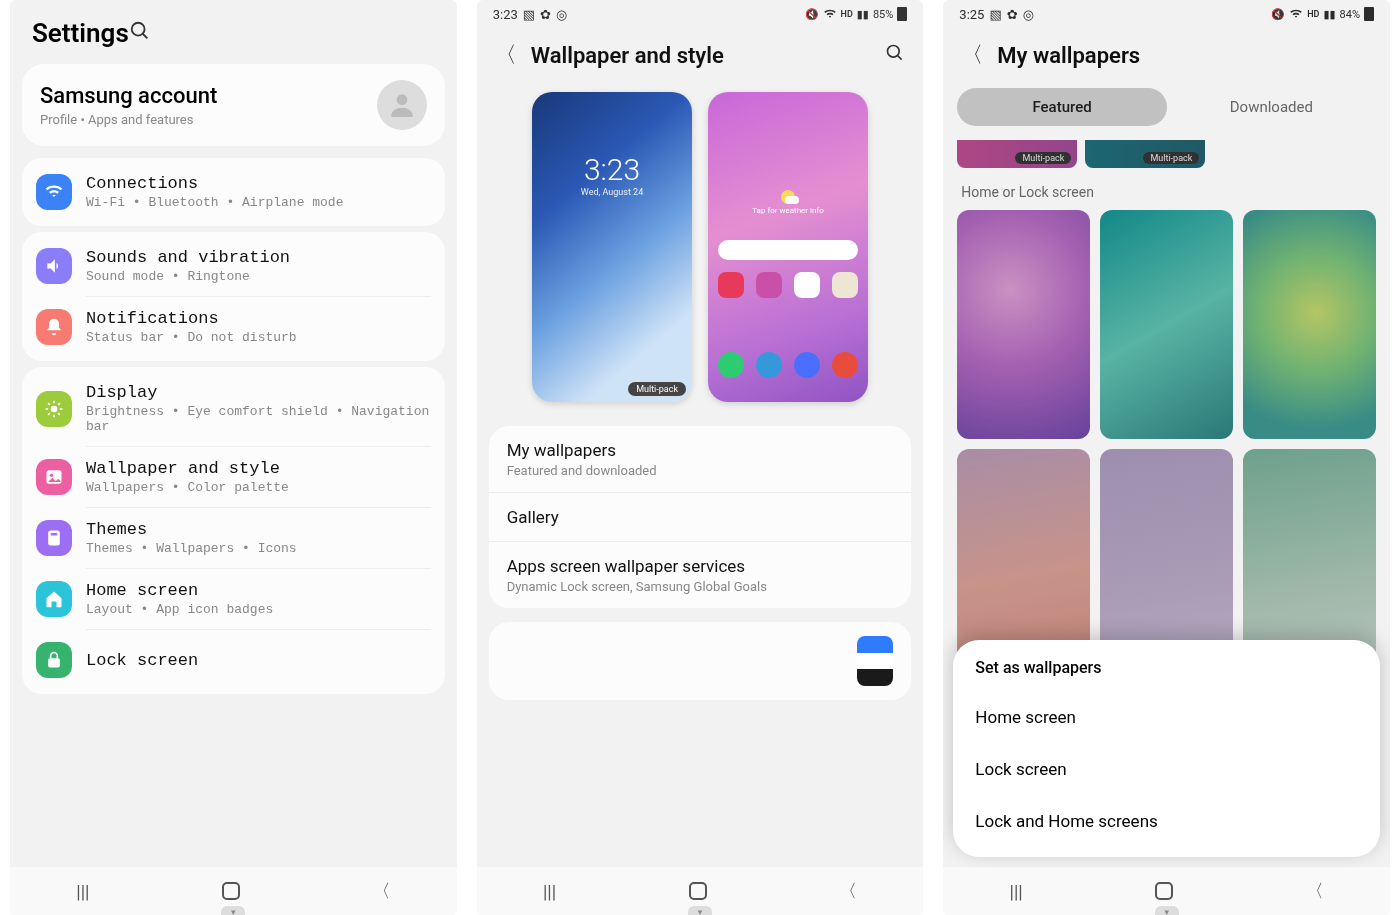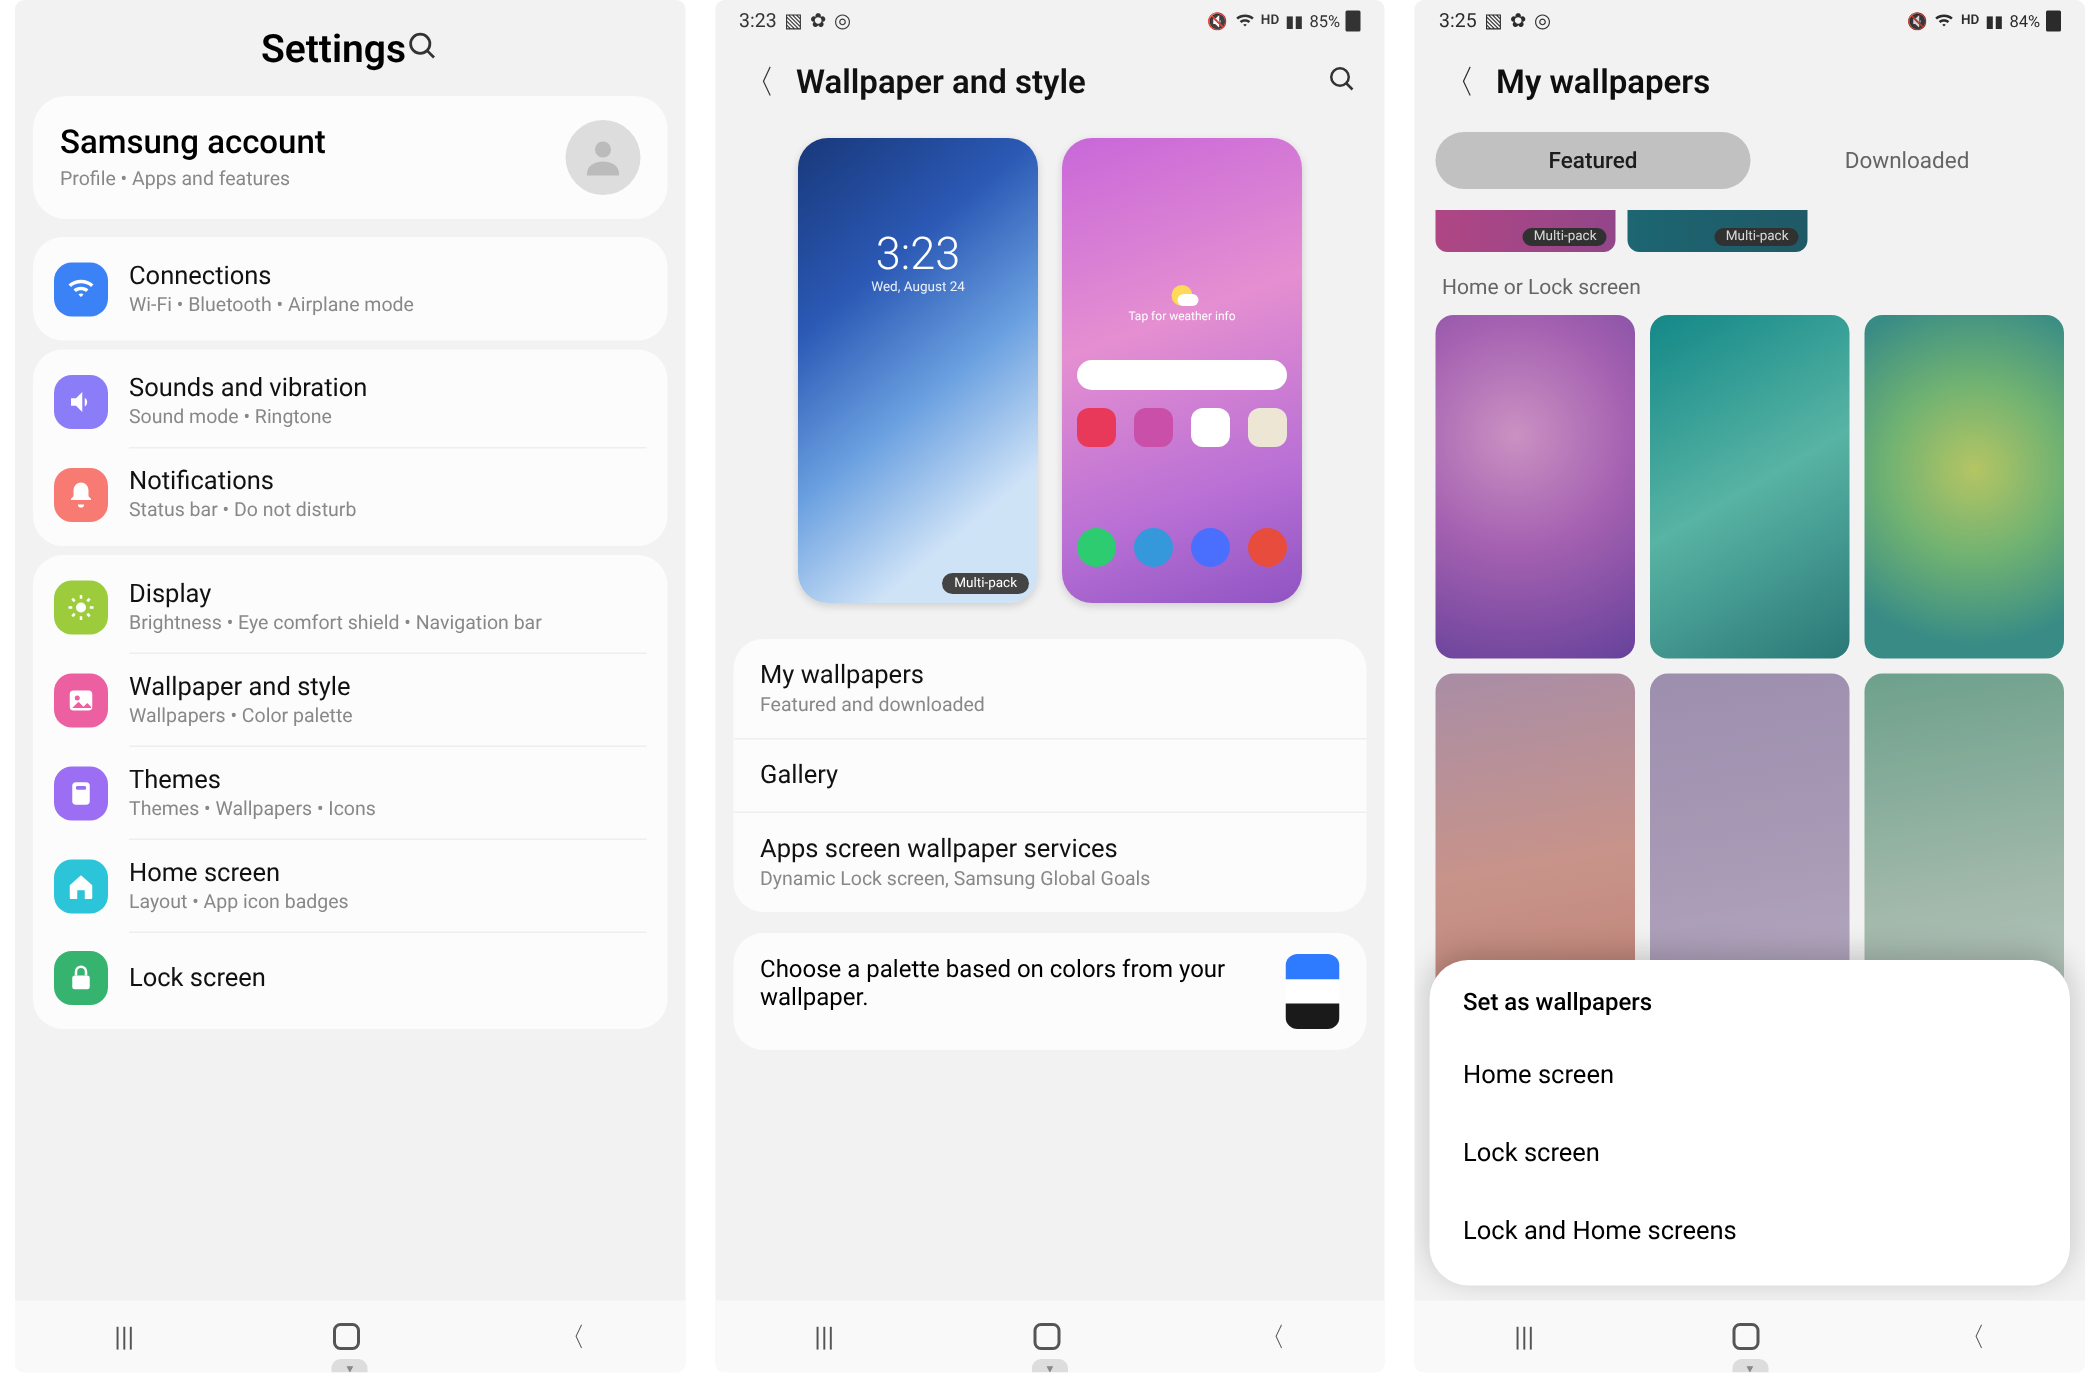--- a/index.html
+++ b/index.html
@@ -40,20 +40,21 @@
     padding: 12px 18px;
     gap: 14px;
   }
   .header .back-chev { font-size:22px; color:#333; }
   .header h1 { font-size: 22px; font-weight:600; color:#111; flex:1; }
   .card {
     background:#fcfcfc;
     border-radius: 20px;
     margin: 6px 12px;
     padding: 4px 0;
+    font-family: Liberation Mono, monospace;
   }
   .row {
     display:flex;
     align-items:center;
     padding: 12px 14px;
     gap: 14px;
   }
   .iconcircle {
     width: 36px; height:36px; border-radius:12px;
     display:flex; align-items:center; justify-content:center;
@@ -69,21 +70,21 @@
     height:48px;
     display:flex;
     justify-content:space-around;
     align-items:center;
     background:#f9f9f9;
     color:#555;
     font-size:18px;
   }
 
   
-  .p1-title { font-size:26px; font-weight:600; padding:18px 22px 10px; display:flex; justify-content:center; align-items:center;}
+  .p1-title { font-size:26px; font-weight:600; padding:18px 22px 10px; display:flex; justify-content:flex-start; align-items:center;}
   .account-card {
     background:#fcfcfc; border-radius:22px; margin:6px 12px; padding:16px 18px;
     display:flex; justify-content:space-between; align-items:center;
   }
   .account-card .ac-title{font-size:22px;font-weight:500;}
   .account-card .ac-sub{font-size:13px;color:#888;margin-top:4px;}
   .avatar{width:50px;height:50px;border-radius:50%;background:#ddd;display:flex;align-items:center;justify-content:center;}
   .avatar svg{width:32px;height:32px;fill:#bbb;}
 
   
@@ -380,21 +381,20 @@
         <div class="lt">Gallery</div>
       </div>
       <div class="litem">
         <div class="lt">Apps screen wallpaper services</div>
         <div class="ls">Dynamic Lock screen, Samsung Global Goals</div>
       </div>
     </div>
 
   <div class="palettecard">
     <div class="ptext">
-      <div class="ls">Choose a palette based on colors from your wallpaper.</div>
     </div>
     <div class="chip">
       <div style="background:#2f7bff"></div>
       <div style="background:#ffffff"></div>
       <div style="background:#1a1a1a"></div>
     </div>
   </div>
 
   <div class="navbar">
     <span>|||</span>

